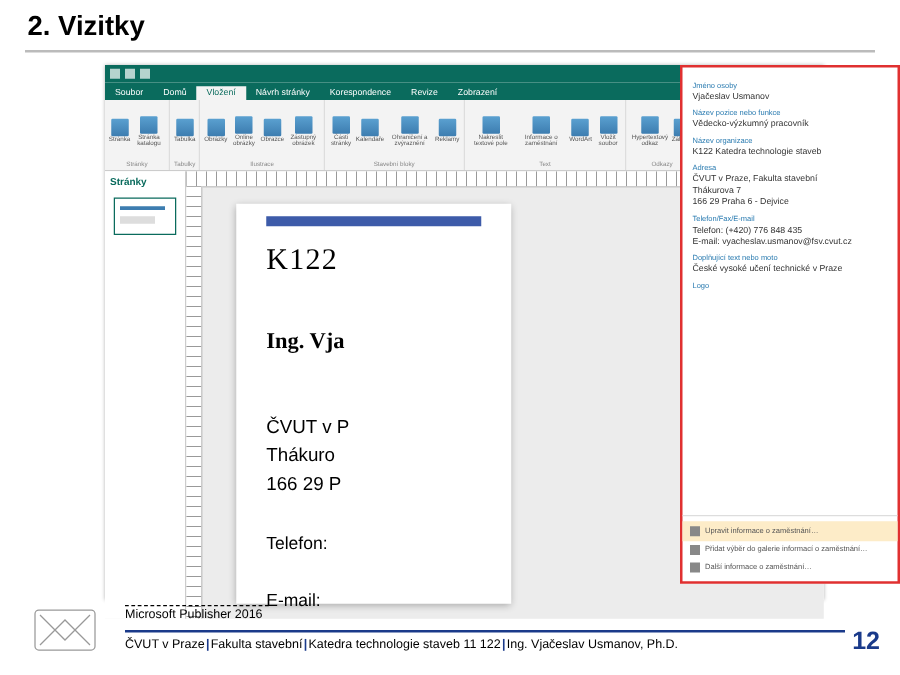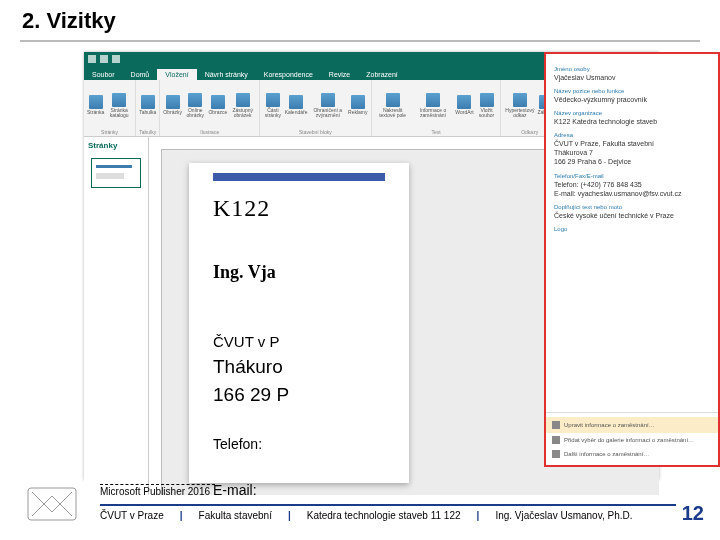--- a/index.html
+++ b/index.html
@@ -27,34 +27,34 @@
   .page-thumb::before { content: ""; position: absolute; left: 4px; top: 14px; width: 28px; height: 6px; background: #ddd; }
   .canvas-area { flex: 1; position: relative; overflow: hidden; }
   .ruler-h { height: 12px; background: #fff; border-bottom: 1px solid #bbb; background-image: repeating-linear-gradient(90deg,#999 0,#999 0.5px,transparent 0.5px,transparent 8px); margin-top: 0; }
   .ruler-v { width: 12px; position: absolute; left: 0; top: 12px; bottom: 0; background: #fff; border-right: 1px solid #bbb; background-image: repeating-linear-gradient(180deg,#999 0,#999 0.5px,transparent 0.5px,transparent 8px); }
   .canvas { position: absolute; left: 40px; top: 26px; width: 220px; height: 320px; background: #fff; box-shadow: 0 2px 6px rgba(0,0,0,0.3); padding: 10px 24px; box-sizing: border-box; }
   .canvas-stripe { width: 100%; height: 8px; background: #3d5ba9; margin-bottom: 14px; }
   .canvas .brand { font-family: "Times New Roman", serif; font-size: 24px; letter-spacing: 1px; }
   .canvas .name { font-family: "Times New Roman", serif; font-size: 18px; font-weight: bold; margin-top: 40px; }
   .canvas .role { font-size: 13px; margin-top: 2px; }
   .canvas .org { font-size: 15px; margin-top: 50px; }
-  .canvas .addr { font-size: 19px; margin-top: 6px; }
+  .canvas .addr { font-size: 15px; margin-top: 6px; }
   .canvas .contact { font-size: 14px; margin-top: 30px; }
   .info-pane { position: absolute; right: 0; top: 52px; width: 176px; height: 415px; background: #fff; border: 2px solid #e03030; box-sizing: border-box; font-size: 7px; display: flex; flex-direction: column; }
   .info-body { padding: 6px 8px; flex: 1; overflow: hidden; }
   .info-field-label { color: #2a7bb0; font-size: 6px; margin-top: 6px; }
   .info-field-value { color: #333; font-size: 7px; margin-top: 1px; line-height: 1.3; }
   .info-bottom { border-top: 1px solid #ddd; padding: 4px 6px; }
   .info-bottom-item { font-size: 6px; color: #555; padding: 3px 0; display: flex; align-items: center; gap: 4px; cursor: pointer; }
   .info-bottom-item:first-child { background: #fdecc8; margin: 0 -6px; padding: 4px 6px; }
   .mini-icon { width: 8px; height: 8px; background: #888; }
   .caption { position: absolute; left: 100px; top: 486px; font-size: 10px; }
   .caption-line { position: absolute; left: 100px; top: 484px; width: 115px; border-top: 1px dashed #000; }
   .footer-line { position: absolute; left: 100px; top: 504px; width: 576px; height: 2px; background: #1a3a8a; }
-  .footer { position: absolute; left: 100px; top: 510px; font-size: 10px; display: flex; align-items: flex-start; gap: 16px; }
+  .footer { position: absolute; left: 100px; top: 510px; font-size: 10px; display: flex; align-items: flex-start; gap: 1px; }
   .footer .sep { color: #1a3a8a; font-weight: bold; }
   .page-num { position: absolute; right: 16px; top: 502px; font-size: 20px; font-weight: bold; color: #1a3a8a; }
   .logo { position: absolute; left: 22px; top: 482px; width: 60px; height: 44px; }
   .logo svg { width: 100%; height: 100%; }
 </style>
 </head>
 <body>
 
 <div class="slide-title">2. Vizitky</div>
 <div class="title-underline"></div>

